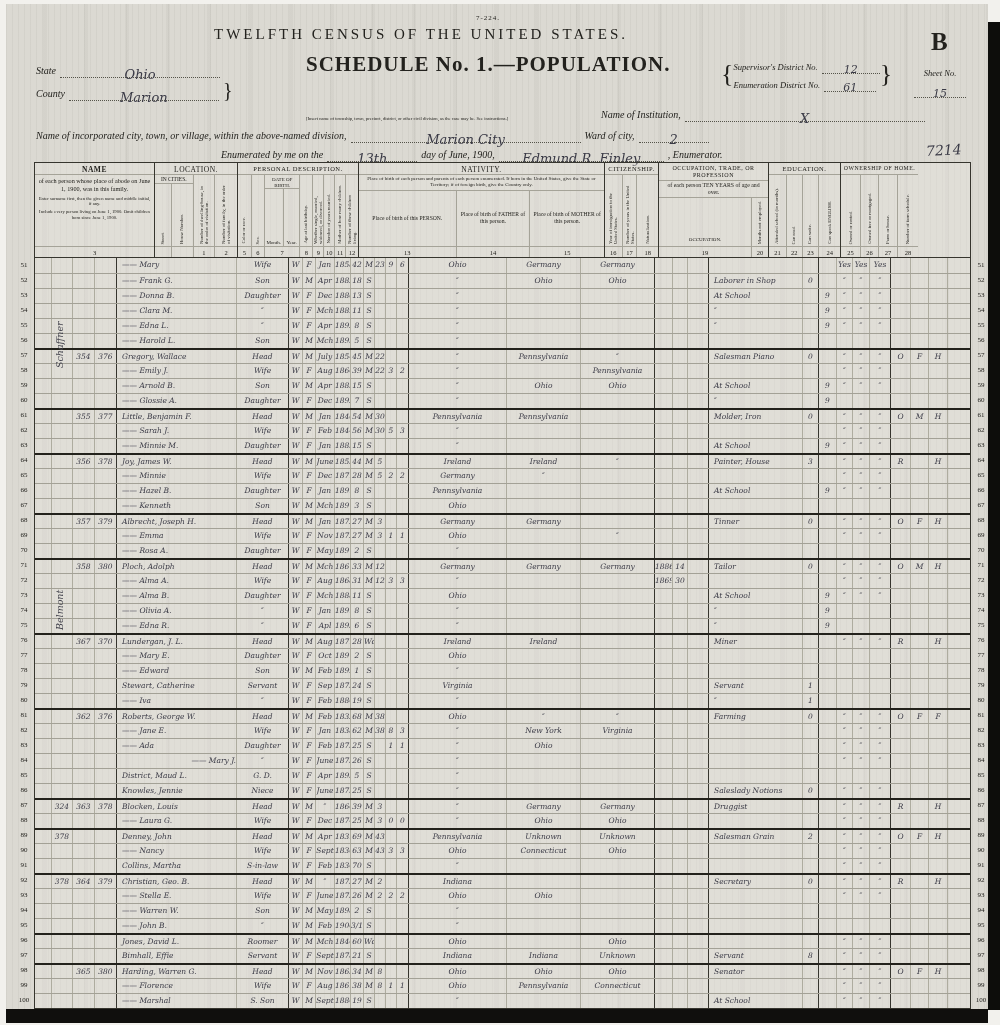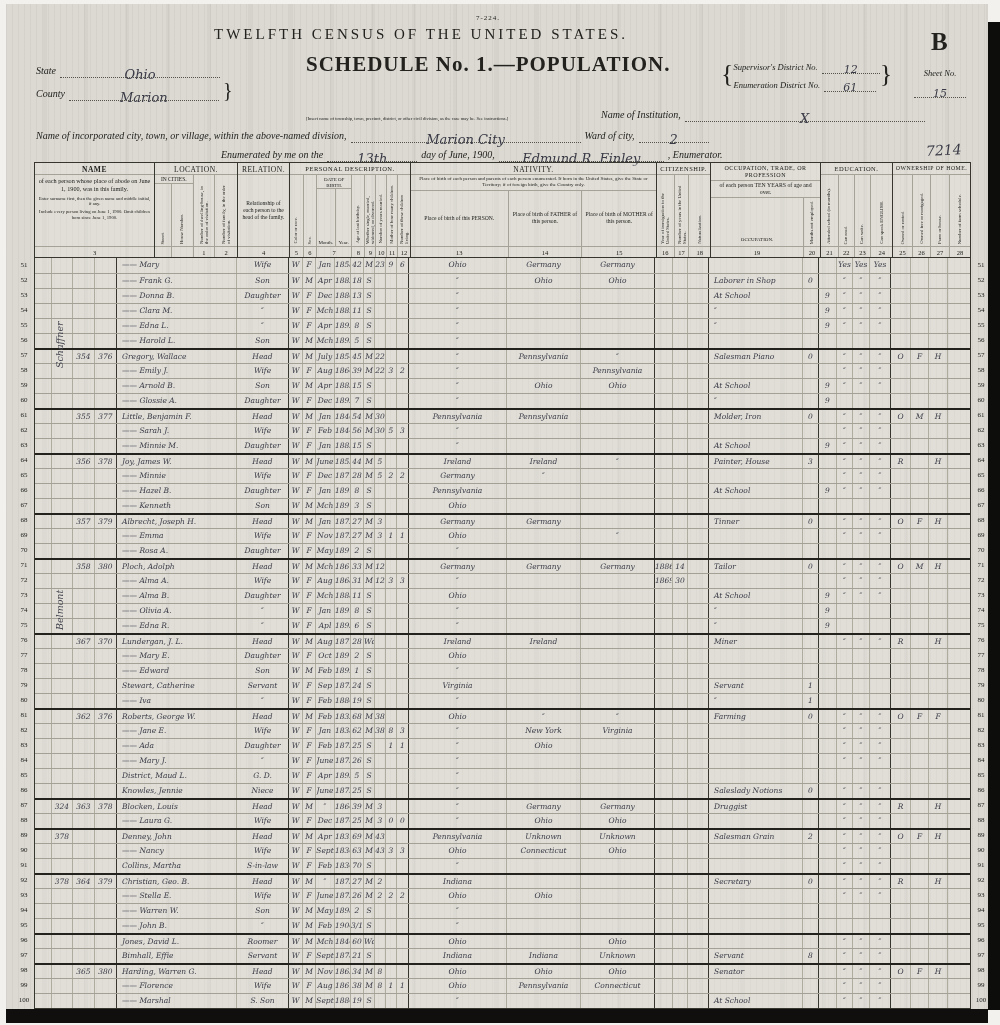--- a/index.html
+++ b/index.html
@@ -219,29 +219,20 @@
               </div>
           </div>
           <div class="gnums">
               <span style="width:17px"></span>
               <span style="width:22px"></span>
               <span style="width:22px">1</span>
               <span style="width:22px">2</span>
             </div>
         </div>
 
-        <div class="group" style="width:52px">
-          <div class="gtitle">RELATION.</div>
-          <div class="gbody">
-              <div class="nbox" style="border:none;flex:1">Relationship of each person to the head of the family.</div>
-            </div>
-          <div class="gnums">
-              <span style="width:52px">4</span>
-            </div>
-        </div>
 
         <div class="group" style="width:121px">
           <div class="gtitle" style="font-size:6.5px">PERSONAL DESCRIPTION.</div>
           <div class="gbody">
             <div class="vcol" style="width:14px">
                 <span class="vlab">Color or race.</span>
               </div>
             <div class="vcol" style="width:13px">
                 <span class="vlab">Sex.</span>
               </div>
@@ -1477,21 +1468,21 @@
             <span class="cell" style="width: 20px;"></span>
             <span class="cell" style="width: 18px;"></span>
             <span class="cell" style="width: 19px;"></span>
             <span class="cell" style="width: 20px; border-right: none;"></span>
           </div>
           <div class="trow">
             <span class="cell" style="width: 17px;"></span>
             <span class="cell" style="width: 21px;"></span>
             <span class="cell" style="width: 22px;"></span>
             <span class="cell hvy" style="width: 22px;"></span>
-            <span class="cell lft" style="width: 120px;">—— Mary J.</span>
+            <span class="cell lft" style="width: 120px; text-align: right;">—— Mary J.</span>
             <span class="cell hvy" style="width: 52px;">″</span>
             <span class="cell" style="width: 14px;">W</span>
             <span class="cell" style="width: 13px;">F</span>
             <span class="cell" style="width: 19px;">June</span>
             <span class="cell" style="width: 16px;">1873</span>
             <span class="cell" style="width: 13px;">26</span>
             <span class="cell" style="width: 11px;">S</span>
             <span class="cell" style="width: 11px;"></span>
             <span class="cell" style="width: 11px;"></span>
             <span class="cell hvy" style="width: 12px;"></span>

